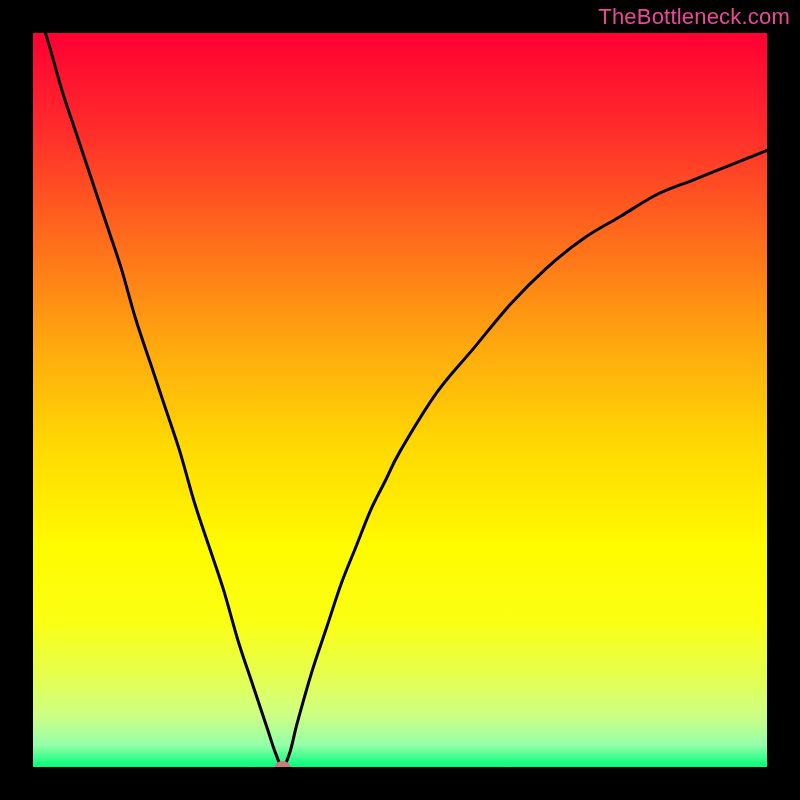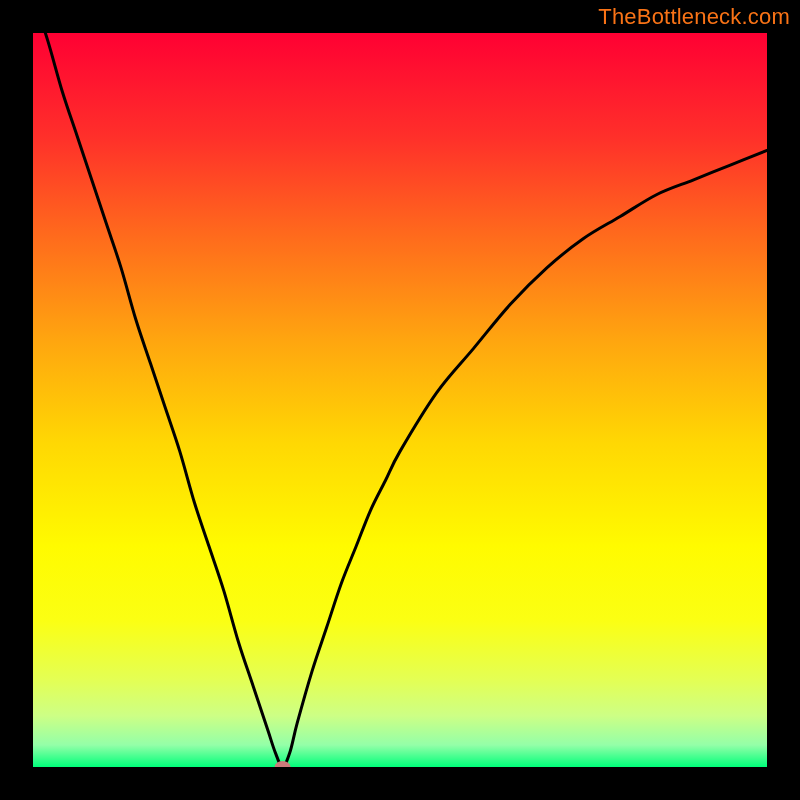--- a/index.html
+++ b/index.html
@@ -13,21 +13,21 @@
   }
   .chart-wrapper {
     position: relative;
     width: 800px;
     height: 800px;
   }
   .watermark {
     position: absolute;
     top: 4px;
     right: 10px;
-    color: #f97316;
+    color: #ec4899;
     font-size: 22px;
     font-weight: 500;
     letter-spacing: 0.2px;
     z-index: 10;
   }
   svg {
     display: block;
   }
 </style>
 </head>

